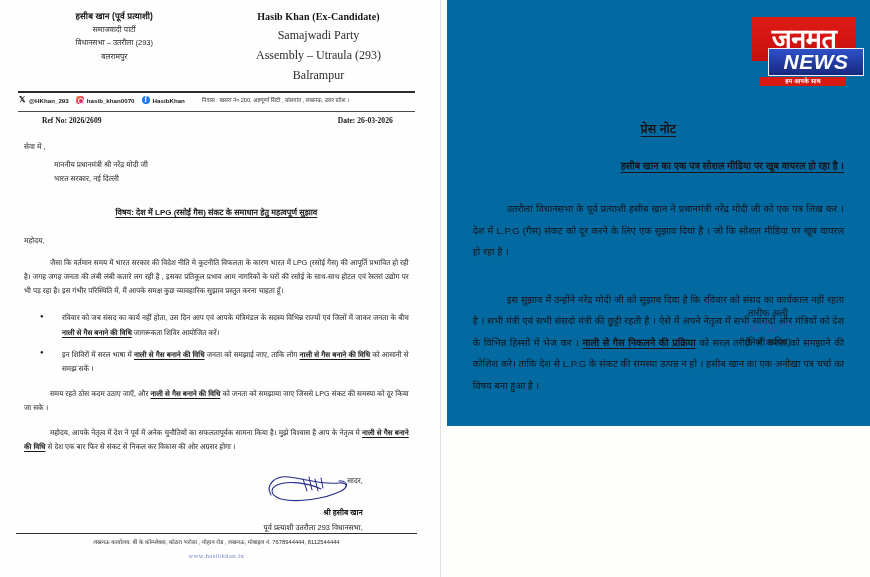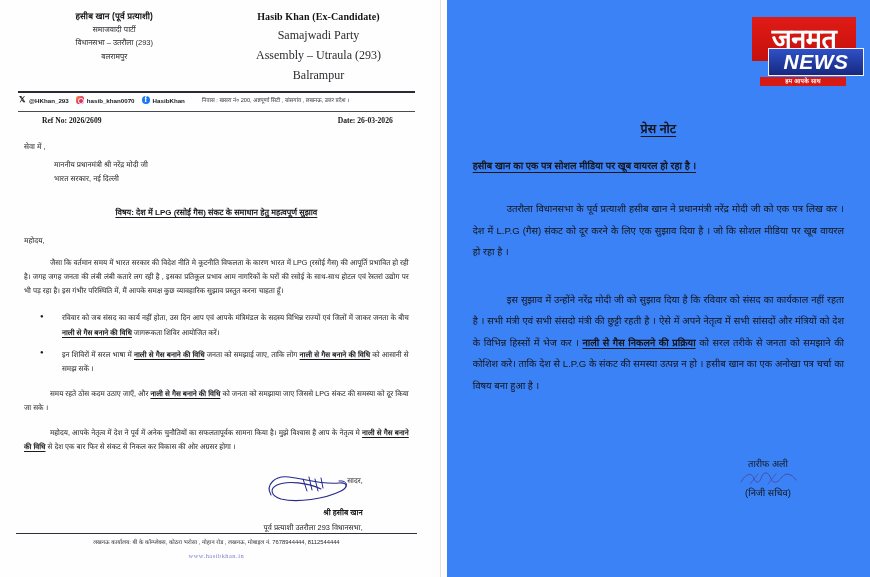--- a/index.html
+++ b/index.html
@@ -167,22 +167,22 @@
   }
   .footer-site {
     font-family: "Liberation Serif", serif;
     font-size: 6.4px; color: #7b88c9;
     text-align: center; margin-top: 6px; letter-spacing: .5px;
   }
 
   
   .press-panel {
     position: relative;
-    width: 430px; height: 577px;
-    background: #3b82f6;
+    width: 430px; height: 426px;
+    background: #0369a1;
     padding: 0 26px;
     color: #15151a;
   }
 
   .logo {
     position: absolute; right: 6px; top: 17px;
     width: 128px; height: 68px;
   }
   .logo-red {
     position: absolute; left: 16px; top: 0;
@@ -220,21 +220,21 @@
     color: #ffffff; text-align: center; letter-spacing: .2px;
   }
 
   .press-title {
     text-align: center; margin-top: 120px;
     font-family: "Liberation Sans", sans-serif;
     font-weight: bold; font-size: 12.5px;
     text-decoration: underline; text-underline-offset: 3px;
   }
   .press-lede {
-    text-align: left; margin-top: 22px;
+    text-align: right; margin-top: 22px;
     font-family: "Liberation Sans", sans-serif;
     font-weight: bold; font-size: 9.6px;
     text-decoration: underline; text-underline-offset: 2.5px;
   }
   .press-para {
     font-family: "Liberation Sans", sans-serif;
     font-size: 9.6px; line-height: 2.25;
     text-align: justify; margin-top: 26px;
     text-indent: 34px;
   }

